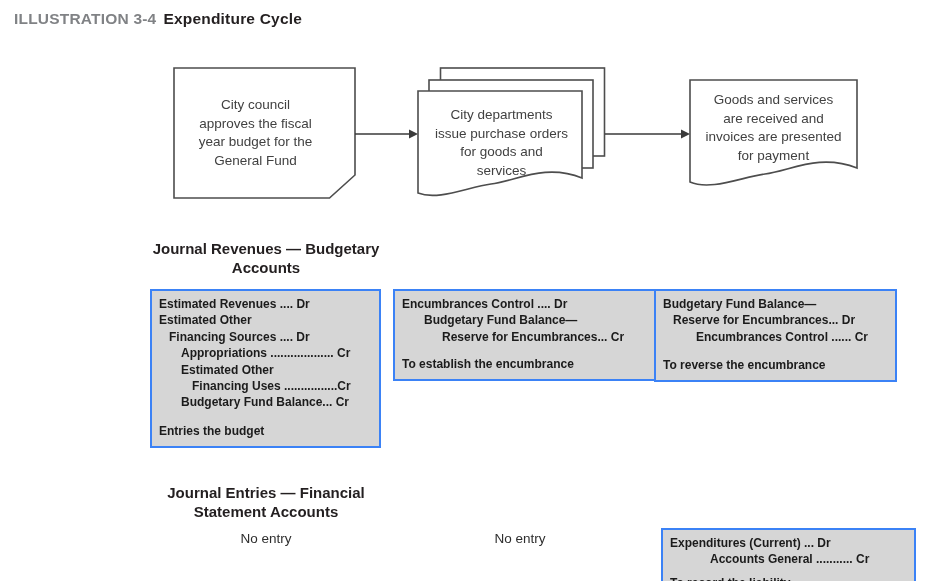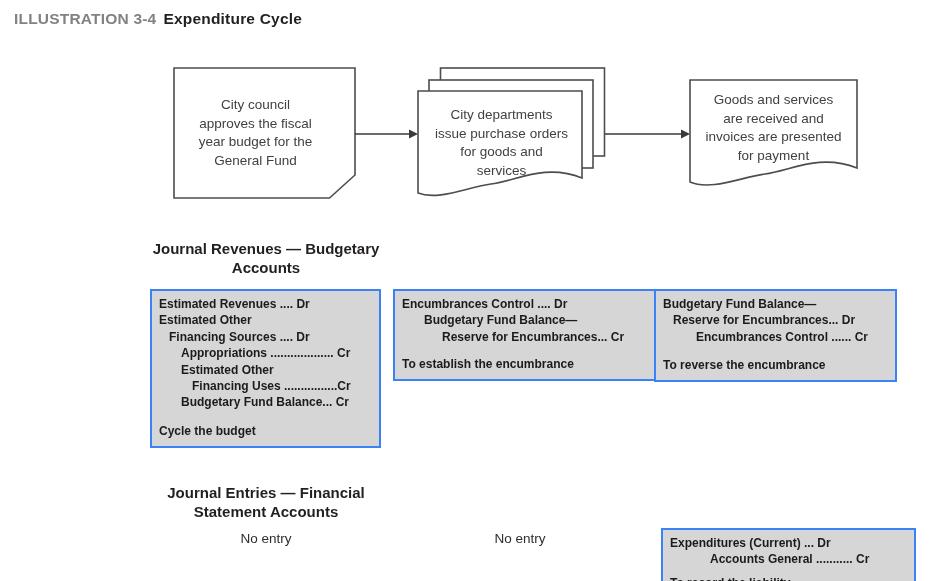--- a/index.html
+++ b/index.html
@@ -91,21 +91,21 @@
 Accounts</div>
 
   <div class="jbox" style="left:150px;top:289px;width:231px;height:159px">
     <div class="jl">Estimated Revenues .... Dr</div>
     <div class="jl">Estimated Other</div>
     <div class="jl i1">Financing Sources .... Dr</div>
     <div class="jl i2">Appropriations ................... Cr</div>
     <div class="jl i2">Estimated Other</div>
     <div class="jl i3">Financing Uses ................Cr</div>
     <div class="jl i2">Budgetary Fund Balance... Cr</div>
-    <div class="jfooter">Cycle the budget</div>
+    <div class="jfooter">Entries the budget</div>
   </div>
 
   <div class="jbox" style="left:393px;top:289px;width:290px;height:92px">
     <div class="jl">Encumbrances Control .... Dr</div>
     <div class="jl i2">Budgetary Fund Balance—</div>
     <div class="jl i4">Reserve for Encumbrances... Cr</div>
     <div class="jfooter">To establish the encumbrance</div>
   </div>
 
   <div class="jbox" style="left:654px;top:289px;width:243px;height:93px">

